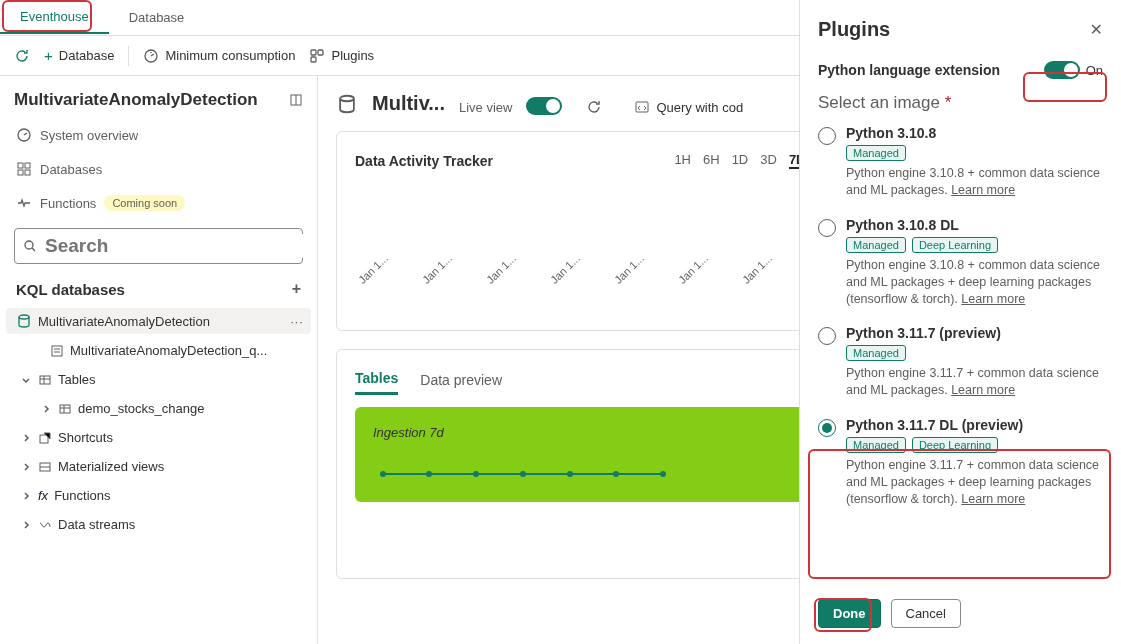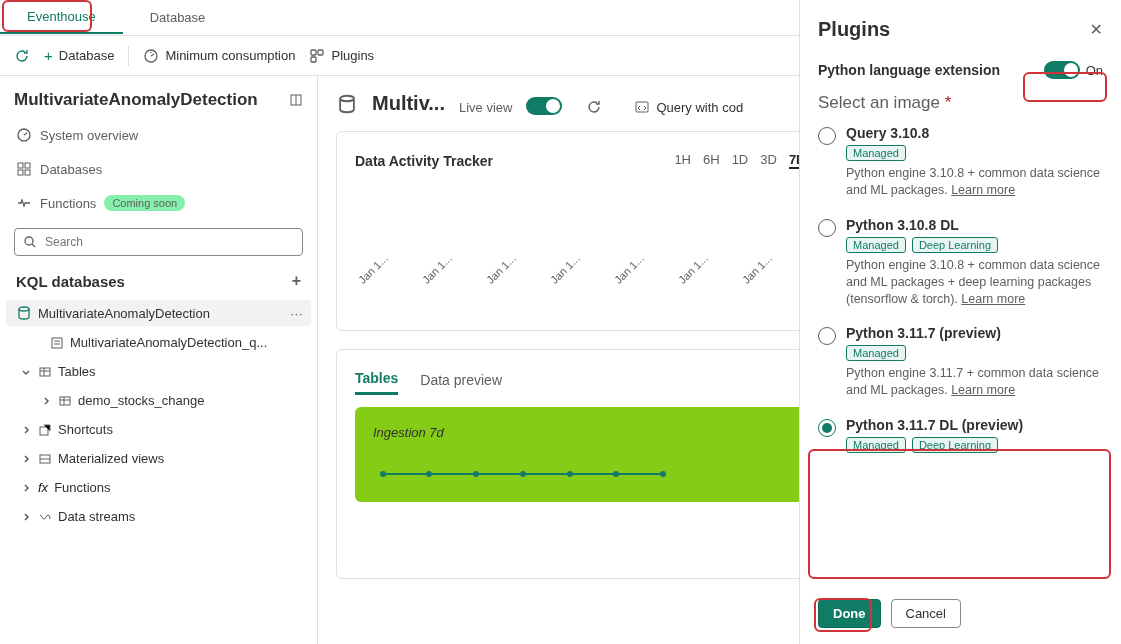--- a/index.html
+++ b/index.html
@@ -16,21 +16,21 @@
   }
   
   .top-tabs {
     display: flex;
     align-items: center;
     height: 36px;
     padding: 0 0px;
     border-bottom: 1px solid #e1dfdd;
   }
   .top-tab {
-    padding: 8px 27px;
+    padding: 8px 20px;
     color: #605e5c;
     cursor: pointer;
   }
   .top-tab.active {
     color: #107c66;
     border-bottom: 2px solid #107c66;
   }
   .highlight-box {
     border: 2.5px solid #d13438;
     border-radius: 6px;
@@ -85,40 +85,41 @@
   .sb-item {
     display: flex;
     align-items: center;
     gap: 8px;
     padding: 7px 10px;
     color: #605e5c;
     cursor: pointer;
     border-radius: 4px;
   }
   .sb-badge {
-    background: #86efac;
+    background: #fef9c3;
     color: #605e5c;
     font-size: 11px;
     padding: 2px 8px;
     border-radius: 10px;
   }
   .sb-search {
     margin: 6px 8px;
     display: flex;
     align-items: center;
     border: 1px solid #8a8886;
     border-radius: 4px;
     padding: 5px 8px;
     gap: 6px;
   }
   .sb-search input {
     border: none;
     outline: none;
-    font-size: 12px;
+    font-size: 19px;
     flex: 1;
+    font-weight: bold;
   }
   .sb-section-head {
     display: flex;
     align-items: center;
     justify-content: space-between;
     padding: 6px 10px;
     font-size: 15px;
     font-weight: 600;
   }
   .tree-row {
@@ -654,21 +655,21 @@
   <div class="highlight-box" style="top:72px;right:14px;width:84px;height:30px;"></div>
 
   <div class="sub-label">
     <span>Select an image</span> <span class="req">*</span>
   </div>
 
   <div class="radio-list" id="radio-list">
       <div class="radio-item">
         <div class="radio"></div>
         <div>
-          <div class="ri-title">Query 3.10.8</div>
+          <div class="ri-title">Python 3.10.8</div>
           <div class="ri-badges">
             <span class="badge">Managed</span>
           </div>
           <div class="ri-desc">Python engine 3.10.8 + common data science and ML packages. <a href="#">Learn more</a></div>
         </div>
       </div>
       <div class="radio-item">
         <div class="radio"></div>
         <div>
           <div class="ri-title">Python 3.10.8 DL</div>
@@ -690,20 +691,21 @@
         </div>
       </div>
       <div class="radio-item">
         <div class="radio checked"></div>
         <div>
           <div class="ri-title">Python 3.11.7 DL (preview)</div>
           <div class="ri-badges">
             <span class="badge">Managed</span>
             <span class="badge">Deep Learning</span>
           </div>
+          <div class="ri-desc">Python engine 3.11.7 + common data science and ML packages + deep learning packages (tensorflow &amp; torch). <a href="#">Learn more</a></div>
         </div>
       </div>
     </div>
 
   <div class="highlight-box" style="top:449px;left:8px;right:10px;height:130px;"></div>
 
   <div class="panel-footer">
     <div class="btn btn-primary">Done</div>
     <div class="btn btn-secondary">Cancel</div>
   </div>

